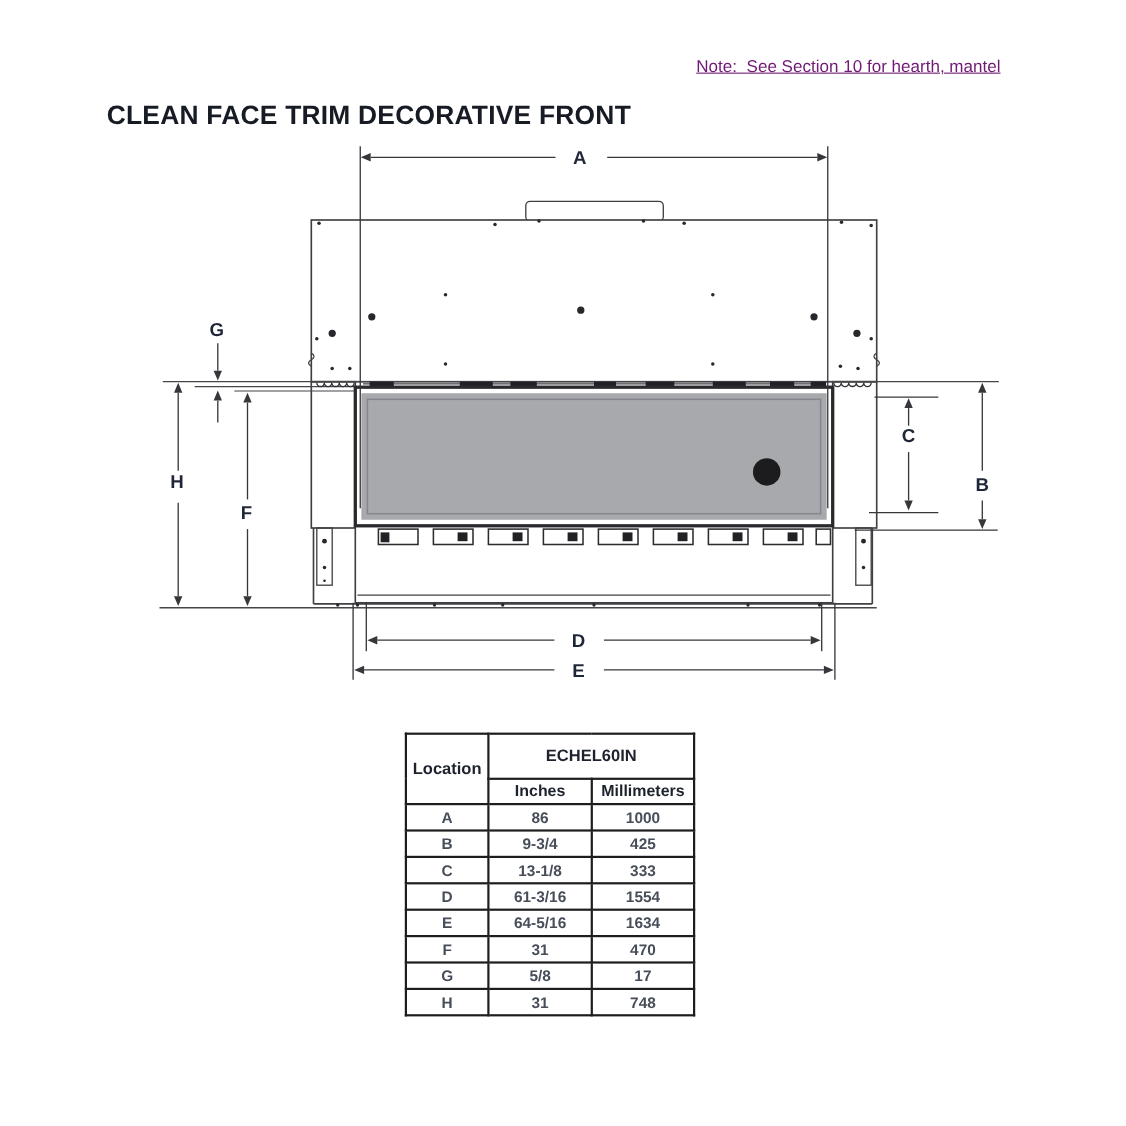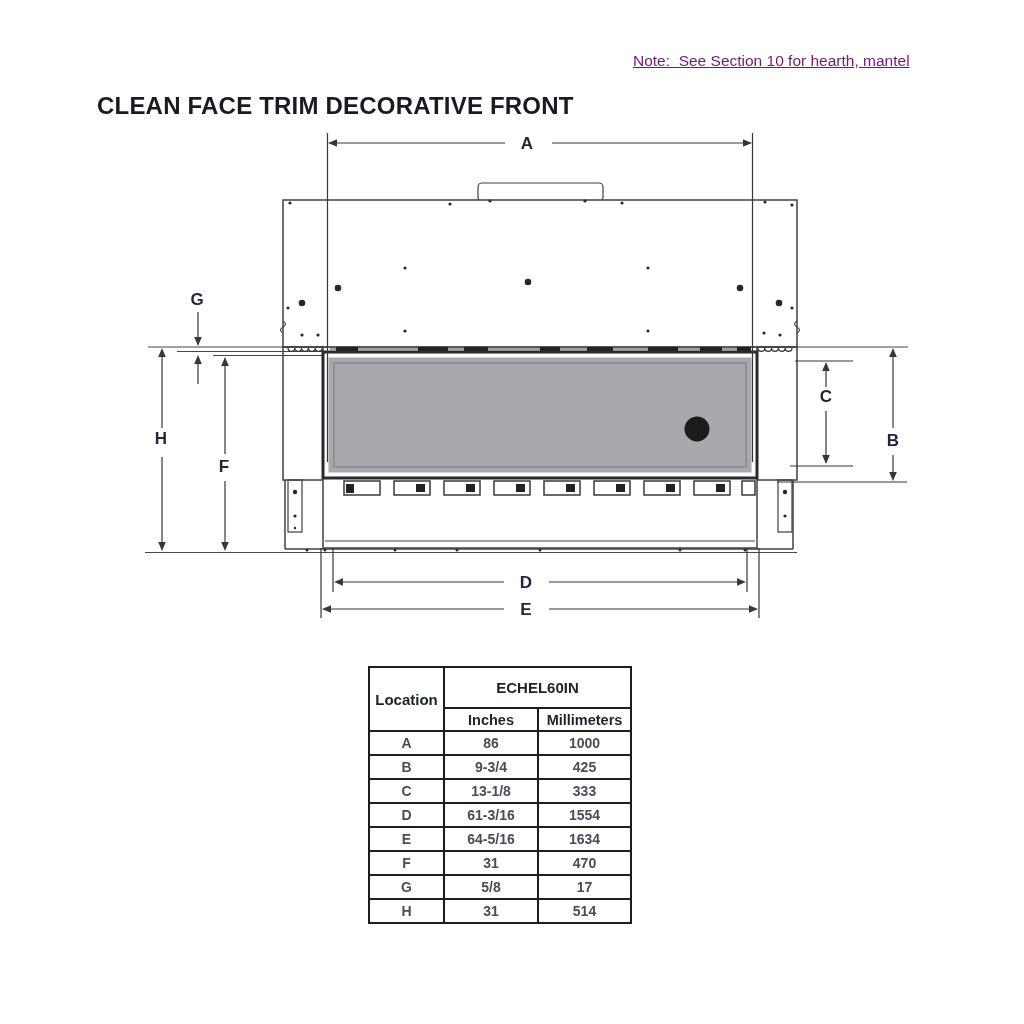--- a/index.html
+++ b/index.html
@@ -268,16 +268,16 @@
     <td>470</td>
   </tr>
   <tr class="dr">
     <td>G</td>
     <td>5/8</td>
     <td>17</td>
   </tr>
   <tr class="dr">
     <td>H</td>
     <td>31</td>
-    <td>514</td>
+    <td>748</td>
   </tr>
 </tbody>
   </table>
 
 </body></html>

